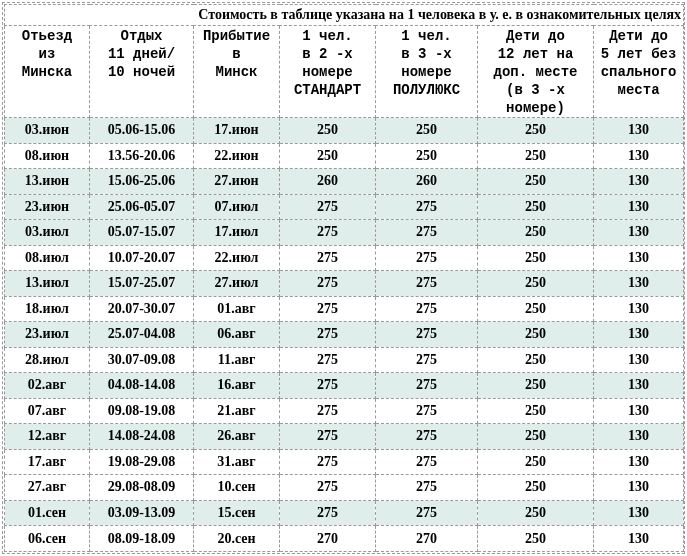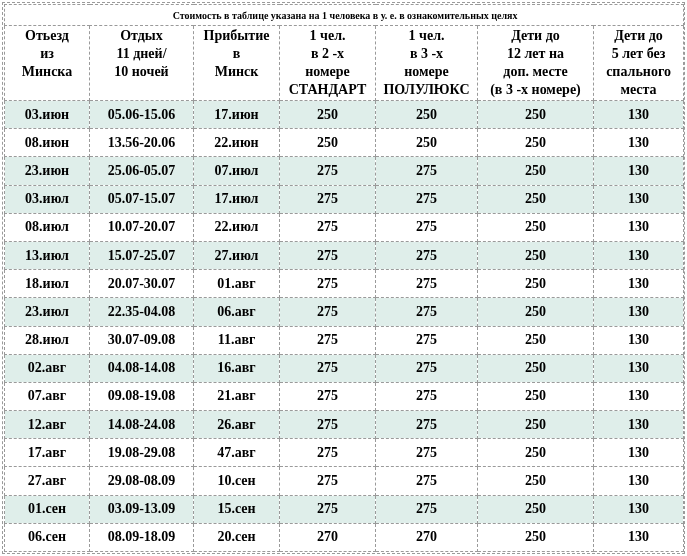--- a/index.html
+++ b/index.html
@@ -32,33 +32,34 @@
     font-weight: bold;
     font-size: 14px;
   }
   td, th {
     border: 1px dashed var(--border);
     padding: 0 2px;
     overflow: hidden;
   }
   .title-row td {
     height: 21px;
-    text-align: center;
+    text-align: right;
     padding-left: 4px;
-    font-size: 10px;
+    font-size: 14px;
     white-space: nowrap;
   }
   .header-row th {
     height: 75px;
     vertical-align: top;
     text-align: center;
     white-space: pre-line;
     line-height: 18px;
     padding-top: 1px;
     font-size: 14px;
+    font-family: Liberation Mono, monospace;
   }
   tbody td {
     height: 22px;
     text-align: center;
     vertical-align: middle;
     line-height: 20px;
     white-space: nowrap;
   }
   tbody tr.alt td { background: var(--alt); }
 </style>
@@ -121,20 +122,29 @@
         <tr>
           <td>08.июн</td>
           <td>13.56-20.06</td>
           <td>22.июн</td>
           <td>250</td>
           <td>250</td>
           <td>250</td>
           <td>130</td>
         </tr>
         <tr class="alt">
+          <td>13.июн</td>
+          <td>15.06-25.06</td>
+          <td>27.июн</td>
+          <td>260</td>
+          <td>260</td>
+          <td>250</td>
+          <td>130</td>
+        </tr>
+        <tr class="alt">
           <td>23.июн</td>
           <td>25.06-05.07</td>
           <td>07.июл</td>
           <td>275</td>
           <td>275</td>
           <td>250</td>
           <td>130</td>
         </tr>
         <tr class="alt">
           <td>03.июл</td>
@@ -167,21 +177,21 @@
           <td>18.июл</td>
           <td>20.07-30.07</td>
           <td>01.авг</td>
           <td>275</td>
           <td>275</td>
           <td>250</td>
           <td>130</td>
         </tr>
         <tr class="alt">
           <td>23.июл</td>
-          <td>22.35-04.08</td>
+          <td>25.07-04.08</td>
           <td>06.авг</td>
           <td>275</td>
           <td>275</td>
           <td>250</td>
           <td>130</td>
         </tr>
         <tr>
           <td>28.июл</td>
           <td>30.07-09.08</td>
           <td>11.авг</td>
@@ -213,21 +223,21 @@
           <td>14.08-24.08</td>
           <td>26.авг</td>
           <td>275</td>
           <td>275</td>
           <td>250</td>
           <td>130</td>
         </tr>
         <tr>
           <td>17.авг</td>
           <td>19.08-29.08</td>
-          <td>47.авг</td>
+          <td>31.авг</td>
           <td>275</td>
           <td>275</td>
           <td>250</td>
           <td>130</td>
         </tr>
         <tr>
           <td>27.авг</td>
           <td>29.08-08.09</td>
           <td>10.сен</td>
           <td>275</td>

